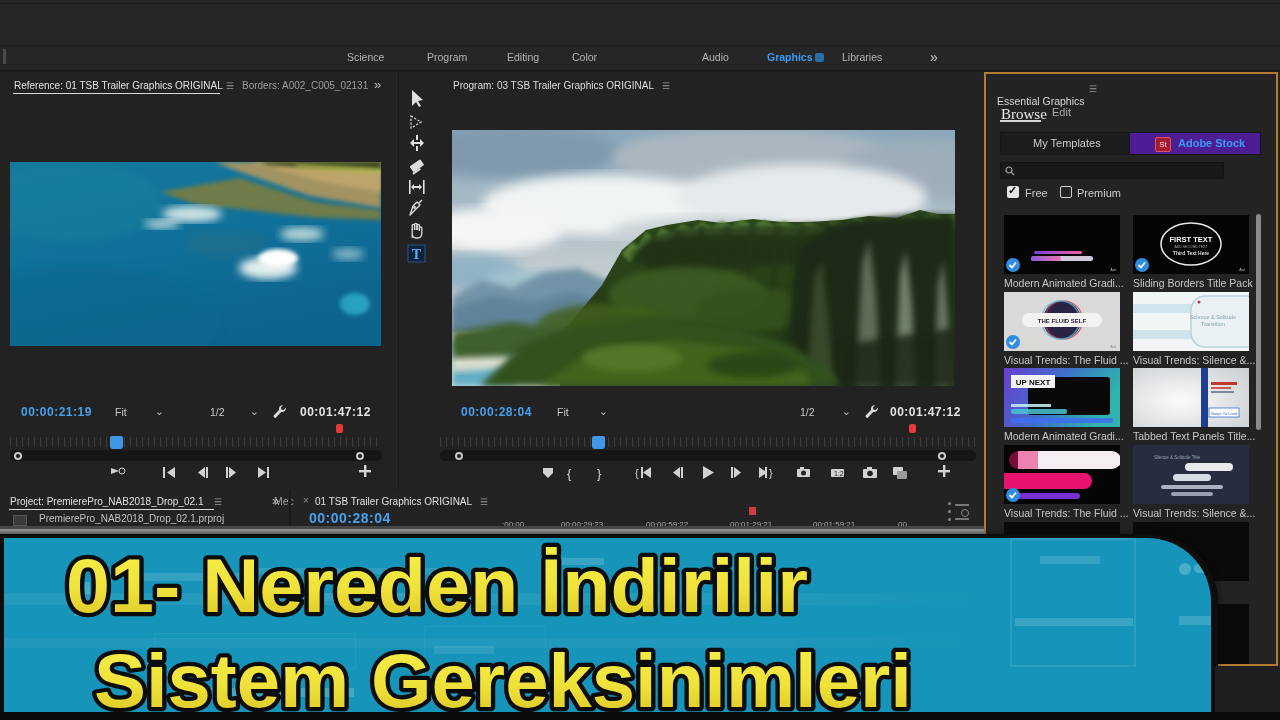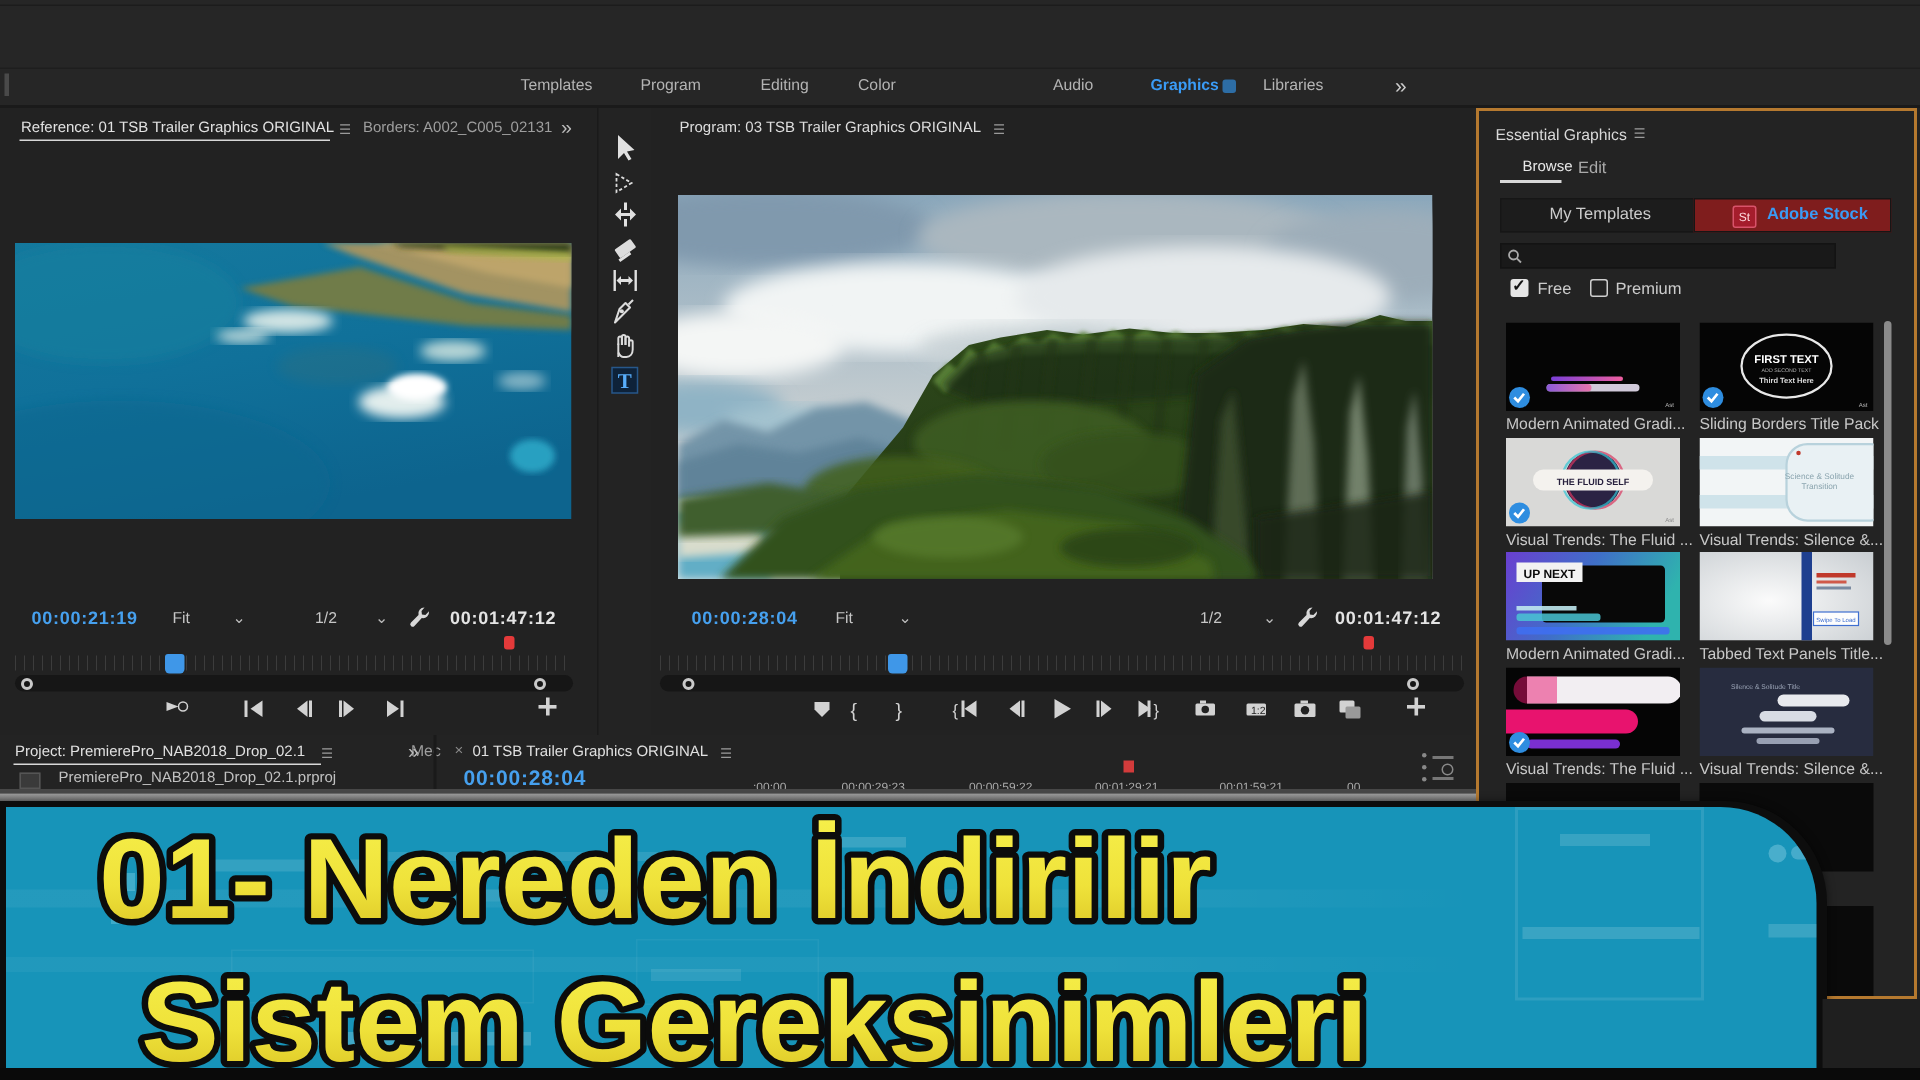--- a/index.html
+++ b/index.html
@@ -11,21 +11,21 @@
 </head>
 <body>
 
 <div class="abs" style="left:0;top:0;width:1280px;height:72px;background:#262626;"></div>
 <div class="abs" style="left:0;top:3px;width:1280px;height:1px;background:#1c1c1c;"></div>
 <div class="abs" style="left:0;top:45px;width:1280px;height:1px;background:#1e1e1e;"></div>
 <div class="abs" style="left:0;top:70px;width:1280px;height:2px;background:#1a1a1a;"></div>
 <div class="abs" style="left:3px;top:49px;width:3px;height:15px;background:#4a4a4a;"></div>
 
 <div id="tabs">
-<span class="abs txt" style="left:347px;top:51px;">Templates</span>
+<span class="abs txt" style="left:347px;top:51px;">Science</span>
 <span class="abs txt" style="left:427px;top:51px;">Program</span>
 <span class="abs txt" style="left:507px;top:51px;">Editing</span>
 <span class="abs txt" style="left:572px;top:51px;">Color</span>
 <span class="abs txt" style="left:635px;top:51px;margin-top:27px;">Effects</span>
 <span class="abs txt" style="left:702px;top:51px;">Audio</span>
 <span class="abs txt" style="left:767px;top:51px;color:#3a9bf5;font-weight:bold;">Graphics</span>
 <span class="abs" style="left:815px;top:53px;width:9px;height:9px;background:#2d6da5;border-radius:2px;"></span>
 <span class="abs txt" style="left:842px;top:51px;">Libraries</span>
 <span class="abs txt" style="left:930px;top:49px;font-size:14px;color:#cccccc;">»</span>
 </div>
@@ -294,29 +294,29 @@
         </g>
       <g transform="translate(400,0)">
           <rect x="4" y="1" width="2.4" height="12"></rect>
           <rect x="-1" y="6" width="12" height="2.4"></rect>
         </g>
     </g>
   </svg>
 </div>
 
 <div class="abs" id="egpanel" style="left:984px;top:72px;width:294px;height:594px;background:#232323;border:2px solid #b5792f;box-sizing:border-box;">
-  <span class="abs" style="left:11px;top:10px;font-size:10.5px;color:#d8d8d8;">Essential Graphics</span>
+  <span class="abs" style="left:11px;top:21px;font-size:10.5px;color:#d8d8d8;">Essential Graphics</span>
   <span class="abs" style="left:103px;top:10px;font-size:9px;color:#9a9a9a;">☰</span>
-  <span class="abs" style="left:29px;top:32px;font-size:10px;color:#e8e8e8;">Browse</span>
+  <span class="abs" style="left:15px;top:32px;font-size:15px;color:#e8e8e8;font-family:Liberation Serif, serif;">Browse</span>
   <div class="abs" style="left:14px;top:46px;width:41px;height:2px;background:#d8d8d8;"></div>
   <span class="abs" style="left:66px;top:32px;font-size:11px;color:#aaaaaa;">Edit</span>
   <div class="abs" style="left:14px;top:58px;width:128px;height:21px;background:#1c1c1c;border:1px solid #161616;">
     <span class="abs" style="left:32px;top:4px;font-size:11px;color:#cccccc;">My Templates</span>
   </div>
-  <div class="abs" style="left:143px;top:58px;width:130px;height:21px;background:#7f1d1d;border:1px solid #161616;">
+  <div class="abs" style="left:143px;top:58px;width:130px;height:21px;background:#4c1d95;border:1px solid #161616;">
     <span class="abs" style="left:25px;top:4px;width:14px;height:13px;background:#a51d2c;border:1px solid #d8536a;border-radius:2px;color:#ffd9de;font-size:8px;text-align:center;line-height:13px;">St</span>
     <span class="abs" style="left:48px;top:4px;font-size:11px;font-weight:bold;color:#3a9bf5;">Adobe Stock</span>
   </div>
   <div class="abs" style="left:14px;top:88px;width:222px;height:15px;background:#191919;border:1px solid #131313;">
     <svg class="abs" style="left:4px;top:3px;" width="10" height="10" viewBox="0 0 10 10">
         <circle cx="4" cy="4" r="3" fill="none" stroke="#a8a8a8" stroke-width="1.2"></circle>
         <line x1="6.2" y1="6.2" x2="9" y2="9" stroke="#a8a8a8" stroke-width="1.2"></line>
       </svg>
   </div>
   <div class="abs" style="left:21px;top:112px;width:12px;height:12px;background:#e6e6e6;border-radius:2px;">

